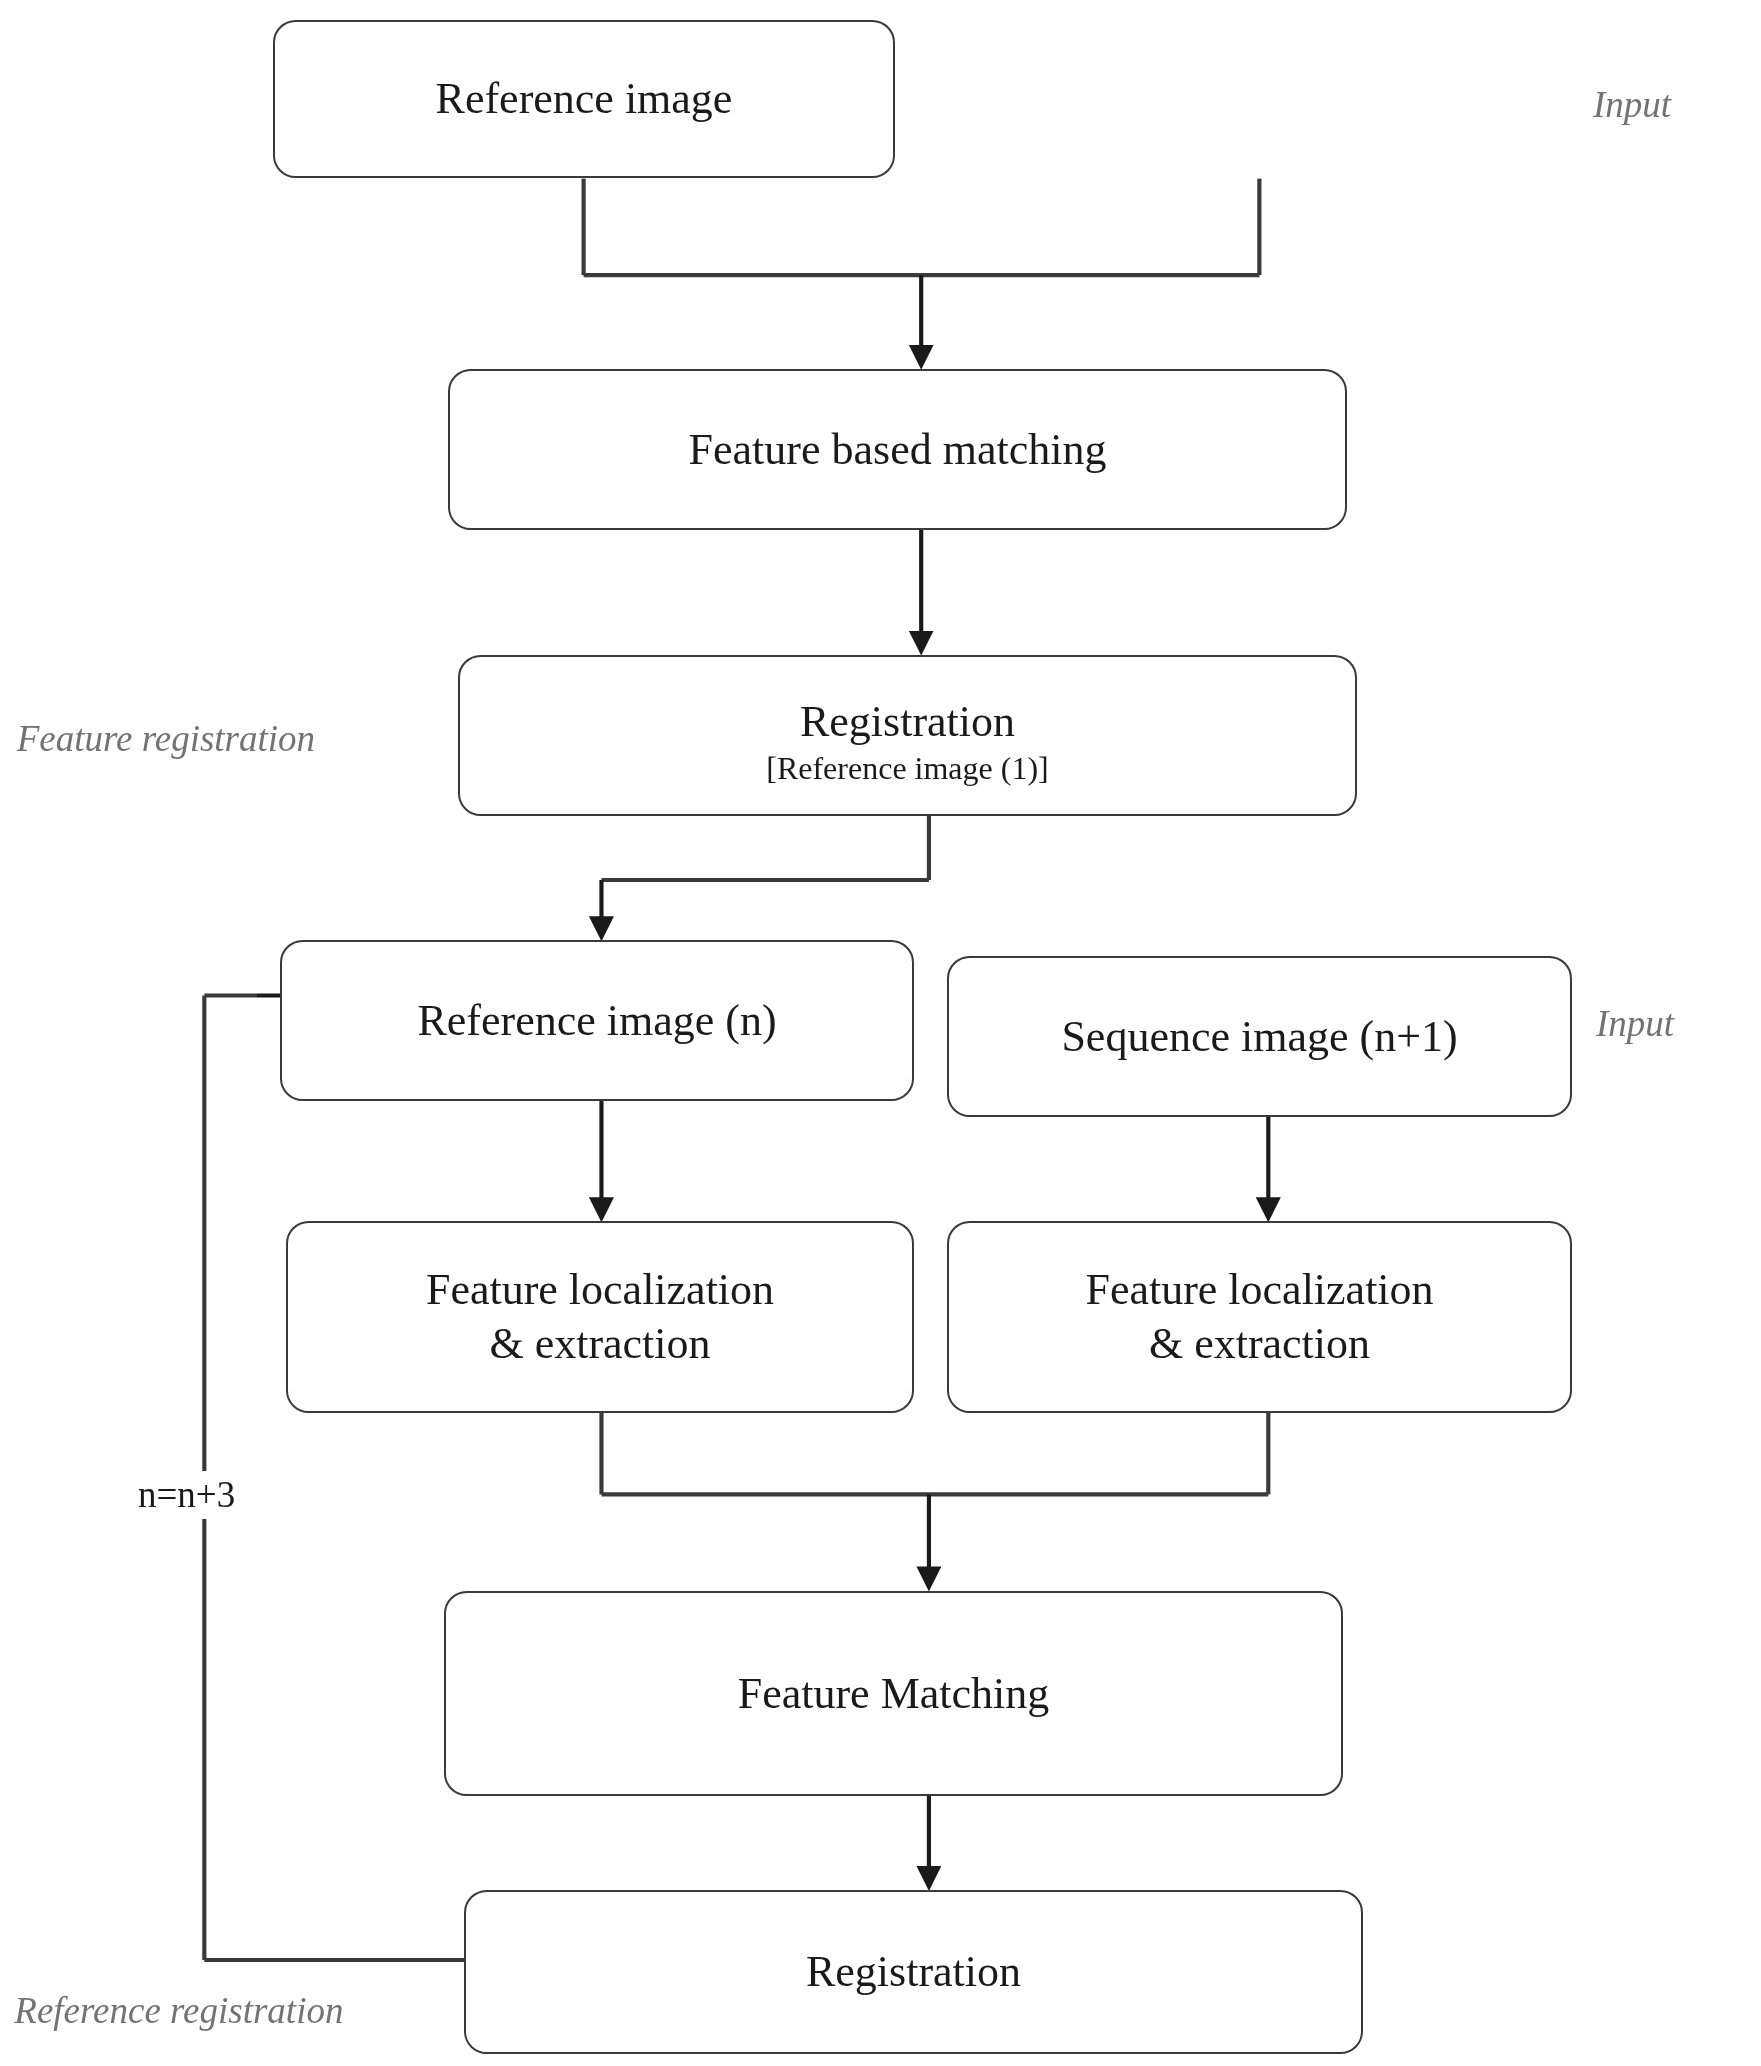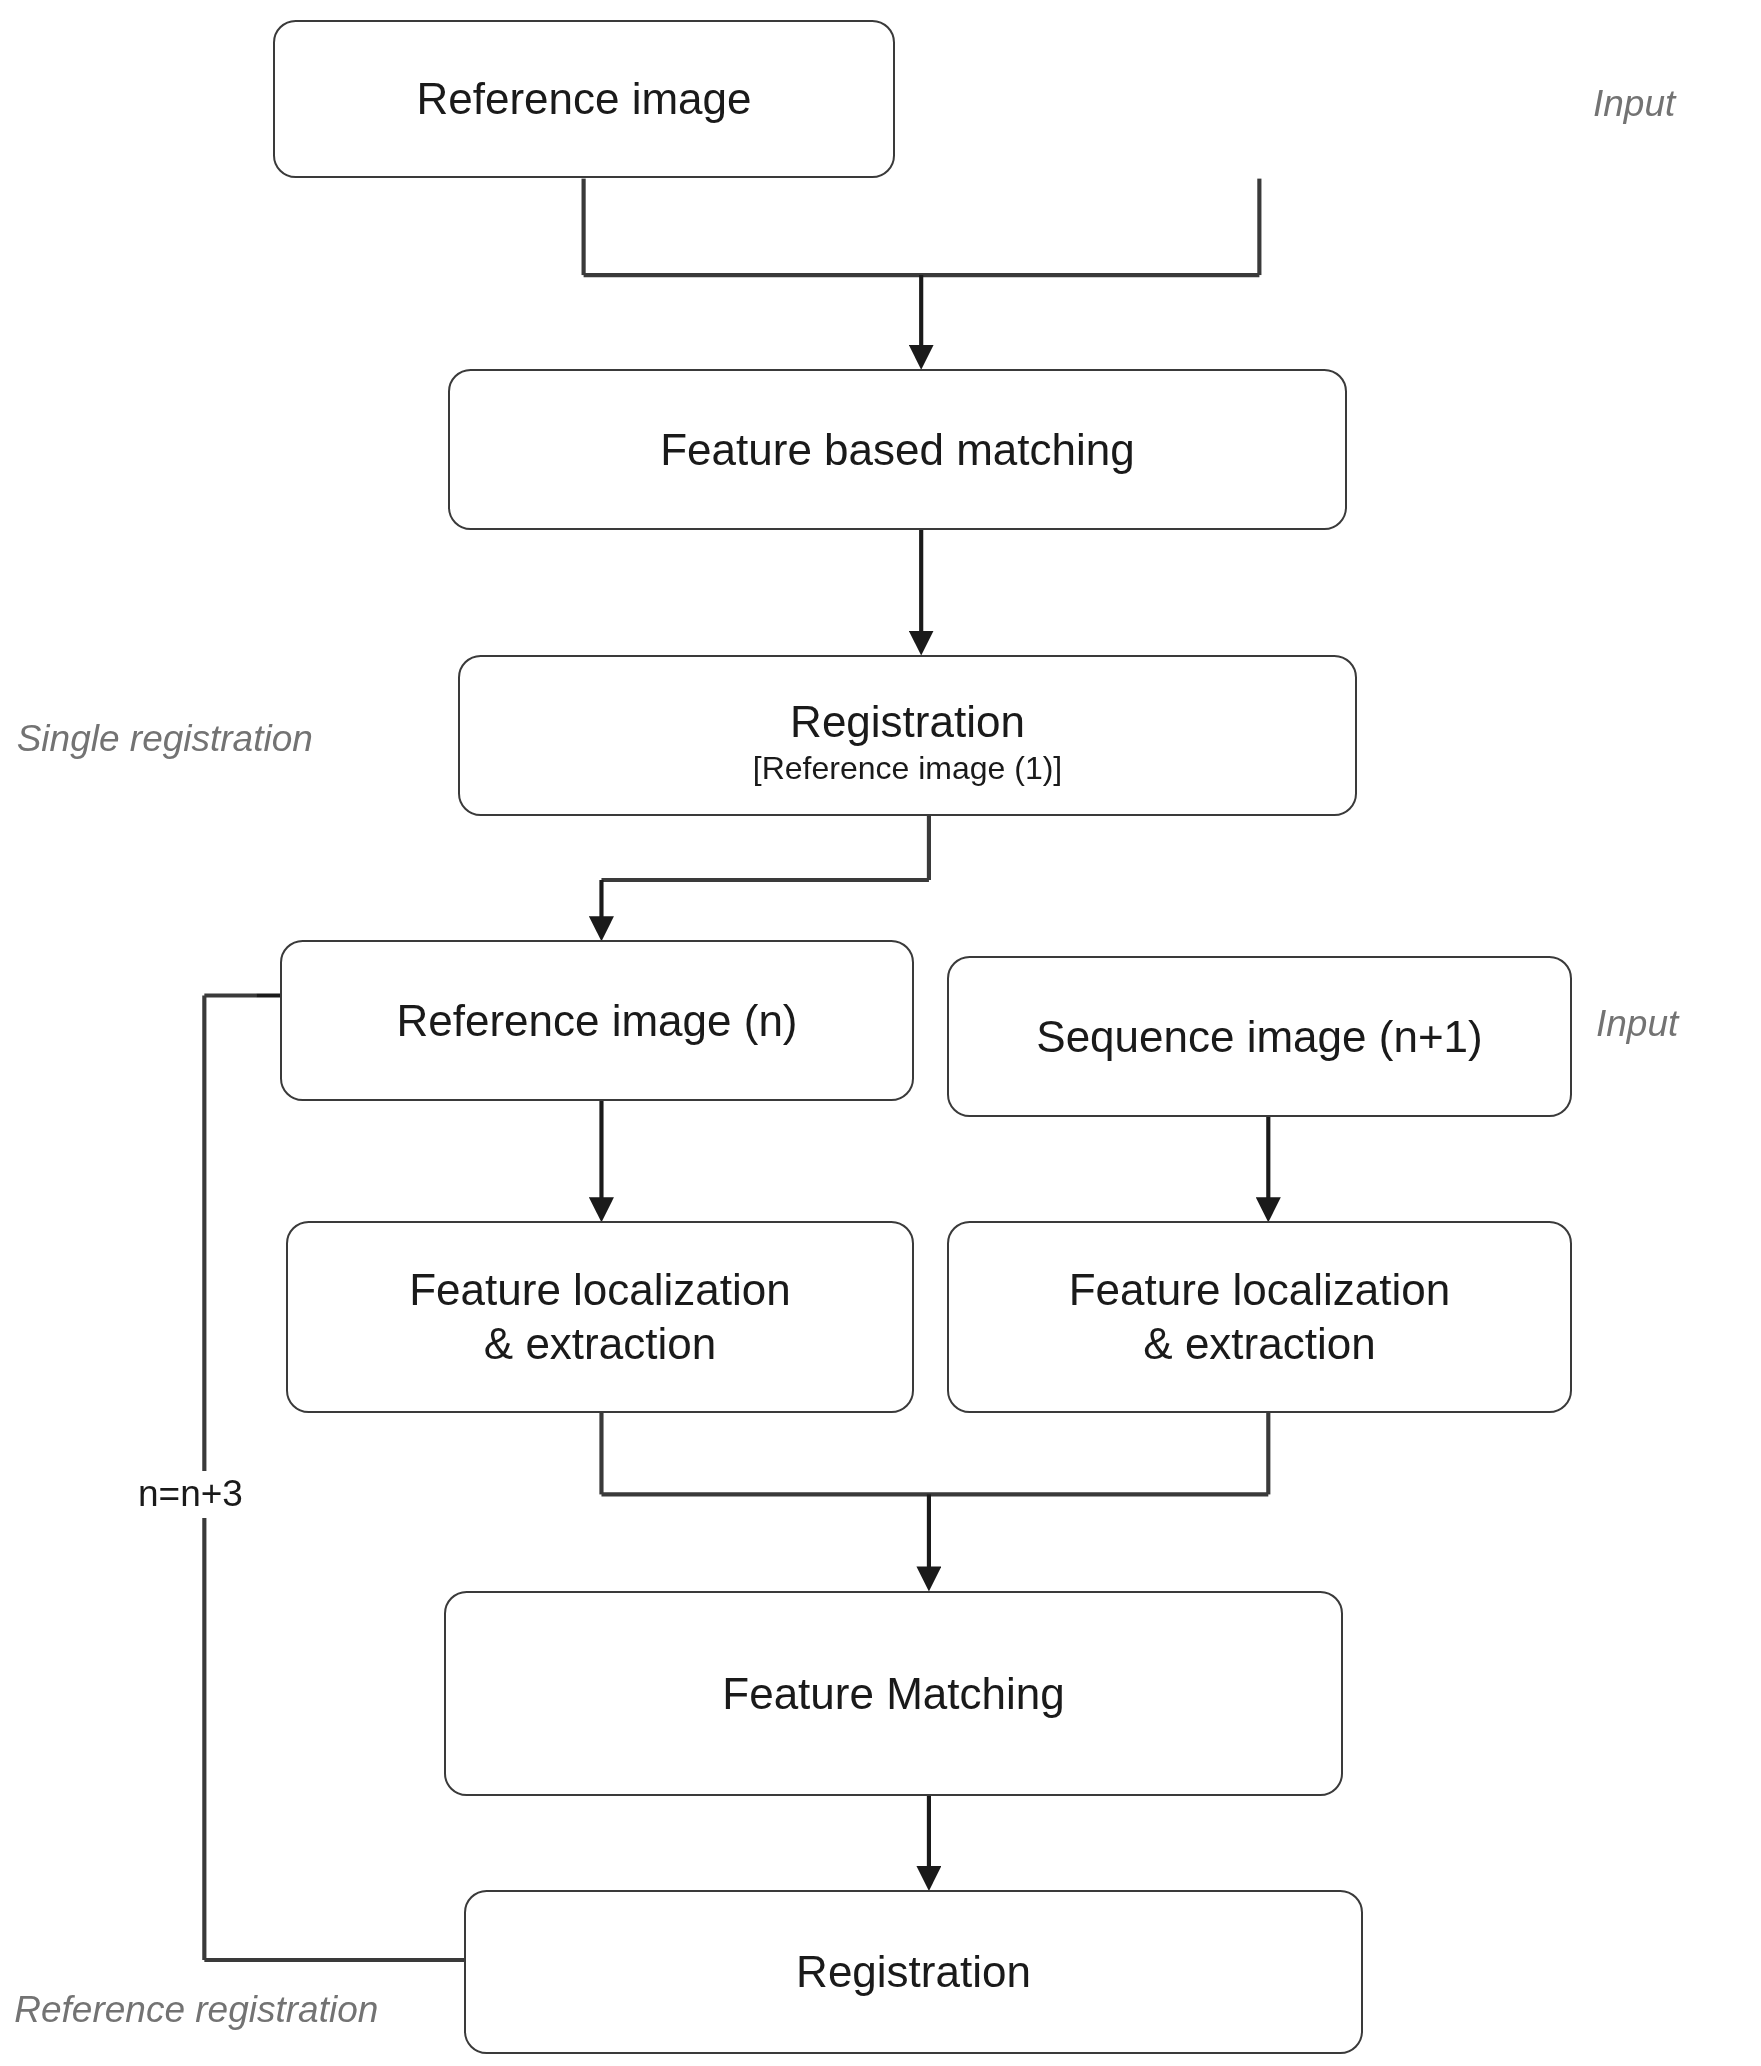--- a/index.html
+++ b/index.html
@@ -6,21 +6,21 @@
   html, body {
     margin: 0;
     padding: 0;
     background: #ffffff;
   }
   #stage {
     position: relative;
     width: 1762px;
     height: 2066px;
     background: #ffffff;
-    font-family: Liberation Sans, sans-serif;
+    font-family: Liberation Serif, serif;
     color: #1a1a1a;
     overflow: hidden;
   }
   #wires {
     position: absolute;
     left: 0;
     top: 0;
     width: 1762px;
     height: 2066px;
     pointer-events: none;
@@ -123,21 +123,21 @@
     <span class="txt">Feature based matching</span>
   </div>
 
   <div class="node" style="left:458px; top:655px; width:899px; height:161px;">
     <span class="txt reg-line">
       <span class="f-main">Registration</span>
       <span class="f-sub">[Reference image (1)]</span>
     </span>
   </div>
 
-  <div class="side-label" style="left:16.7px; top:658px; width:417px; height:161px; display:flex; align-items:center;">Single registration</div>
+  <div class="side-label" style="left:16.7px; top:658px; width:417px; height:161px; display:flex; align-items:center;">Feature registration</div>
 
   <div class="node f-main" style="left:280px; top:940px; width:634px; height:161px;">
     <span class="txt">Reference image  (n)</span>
   </div>
 
   <div class="node f-main" style="left:947px; top:940px; width:625px; height:161px;margin-top:16px;">
     <span class="txt">Sequence image (n+1)</span>
   </div>
 
   <div class="side-label" style="left:1596px; top:943px; width:167px; height:161px; display:flex; align-items:center;">Input</div>

